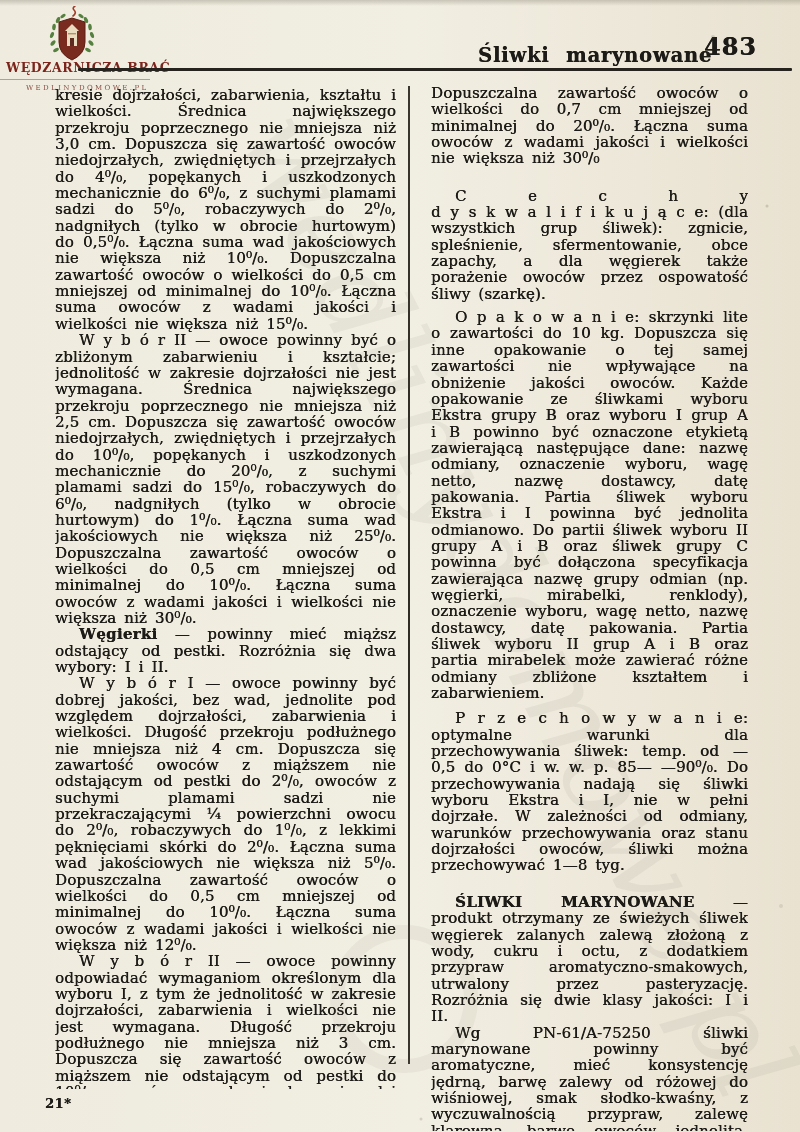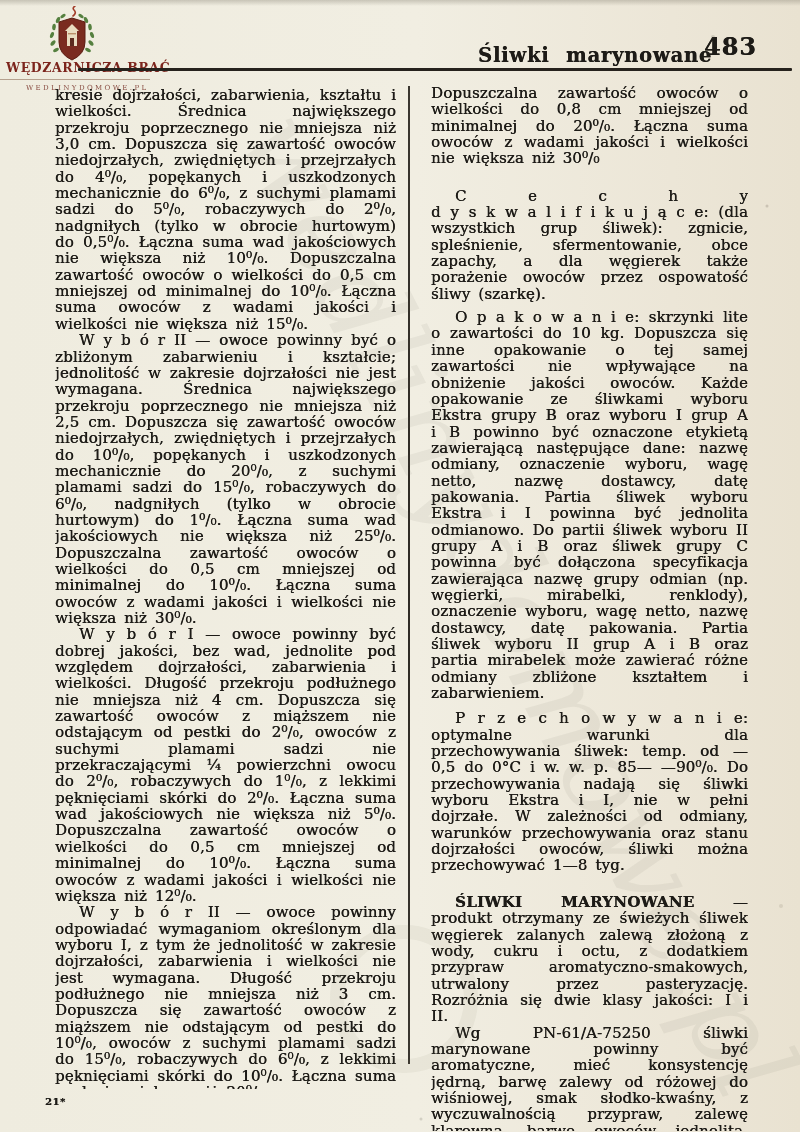--- a/index.html
+++ b/index.html
@@ -56,21 +56,21 @@
   .col p{margin:0;}
   .col p.indent{text-indent:24px;}
   .col b{letter-spacing:0.3px;}
   .col-divider{
     position:absolute;left:408px;top:86px;width:1.8px;height:978px;
     background:linear-gradient(180deg,#3a362f 0%, #2e2a24 50%, #3a362f 100%);
   }
   
   .sig-mark{
     position:absolute;left:45px;top:1096px;
-    font-size:10px;font-weight:bold;letter-spacing:0.5px;
+    font-size:13px;font-weight:bold;letter-spacing:0.5px;
     text-shadow:0.3px 0 currentColor;
   }
   
   .wm-text{
     position:absolute;left:330px;top:90px;
     font-size:115px;font-style:italic;white-space:nowrap;
     color:rgba(100,94,82,0.075);
     transform:rotate(63deg);transform-origin:0 0;
     pointer-events:none;
   }
@@ -129,26 +129,27 @@
     <div class="logo-subtitle">WEDLINYDOMOWE.PL</div>
   </div>
 
   <div class="running-title">Śliwki marynowane</div>
   <div class="page-number">483</div>
   <div class="header-rule"></div>
 
   <div class="col col-left" id="col-left">
       <p>kresie dojrzałości, zabarwienia, kształtu i wielkości. Średnica największego przekroju poprzecznego nie mniejsza niż 3,0 cm. Dopuszcza się zawartość owoców niedojrzałych, zwiędniętych i przejrzałych do 4⁰/₀, popękanych i uszkodzonych mechanicznie do 6⁰/₀, z suchymi plamami sadzi do 5⁰/₀, robaczywych do 2⁰/₀, nadgniłych (tylko w obrocie hurtowym) do 0,5⁰/₀. Łączna suma wad jakościowych nie większa niż 10⁰/₀. Dopuszczalna zawartość owoców o wielkości do 0,5 cm mniejszej od minimalnej do 10⁰/₀. Łączna suma owoców z wadami jakości i wielkości nie większa niż 15⁰/₀.</p>
       <p class="indent">W&nbsp;y&nbsp;b&nbsp;ó&nbsp;r II — owoce powinny być o zbliżonym zabarwieniu i kształcie; jednolitość w zakresie dojrzałości nie jest wymagana. Średnica największego przekroju poprzecznego nie mniejsza niż 2,5 cm. Dopuszcza się zawartość owoców niedojrzałych, zwiędniętych i przejrzałych do 10⁰/₀, popękanych i uszkodzonych mechanicznie do 20⁰/₀, z suchymi plamami sadzi do 15⁰/₀, robaczywych do 6⁰/₀, nadgniłych (tylko w obrocie hurtowym) do 1⁰/₀. Łączna suma wad jakościowych nie większa niż 25⁰/₀. Dopuszczalna zawartość owoców o wielkości do 0,5 cm mniejszej od minimalnej do 10⁰/₀. Łączna suma owoców z wadami jakości i wielkości nie większa niż 30⁰/₀.</p>
+      <p class="indent"><b>Węgierki</b> — powinny mieć miąższ odstający od pestki. Rozróżnia się dwa wybory: I i II.</p>
       <p class="indent">W&nbsp;y&nbsp;b&nbsp;ó&nbsp;r I — owoce powinny być dobrej jakości, bez wad, jednolite pod względem dojrzałości, zabarwienia i wielkości. Długość przekroju podłużnego nie mniejsza niż 4 cm. Dopuszcza się zawartość owoców z miąższem nie odstającym od pestki do 2⁰/₀, owoców z suchymi plamami sadzi nie przekraczającymi ¼ powierzchni owocu do 2⁰/₀, robaczywych do 1⁰/₀, z lekkimi pęknięciami skórki do 2⁰/₀. Łączna suma wad jakościowych nie większa niż 5⁰/₀. Dopuszczalna zawartość owoców o wielkości do 0,5 cm mniejszej od minimalnej do 10⁰/₀. Łączna suma owoców z wadami jakości i wielkości nie większa niż 12⁰/₀.</p>
       <p class="indent">W&nbsp;y&nbsp;b&nbsp;ó&nbsp;r II — owoce powinny odpowiadać wymaganiom określonym dla wyboru I, z tym że jednolitość w zakresie dojrzałości, zabarwienia i wielkości nie jest wymagana. Długość przekroju podłużnego nie mniejsza niż 3 cm. Dopuszcza się zawartość owoców z miąższem nie odstającym od pestki do 10⁰/₀, owoców z suchymi plamami sadzi do 15⁰/₀, robaczywych do 6⁰/₀, z lekkimi pęknięciami skórki do 10⁰/₀. Łączna suma wad nie większa niż 20⁰/₀.</p>
     </div>
   <div class="col-divider"></div>
   <div class="col col-right" id="col-right">
-      <p>Dopuszczalna zawartość owoców o wielkości do 0,8 cm mniejszej od minimalnej do 20⁰/₀. Łączna suma owoców z wadami jakości i wielkości nie większa niż 30⁰/₀</p>
+      <p>Dopuszczalna zawartość owoców o wielkości do 0,7 cm mniejszej od minimalnej do 20⁰/₀. Łączna suma owoców z wadami jakości i wielkości nie większa niż 30⁰/₀</p>
       <p class="indent" style="margin-top: 21px;">C&nbsp;e&nbsp;c&nbsp;h&nbsp;y d&nbsp;y&nbsp;s&nbsp;k&nbsp;w&nbsp;a&nbsp;l&nbsp;i&nbsp;f&nbsp;i&nbsp;k&nbsp;u&nbsp;j&nbsp;ą&nbsp;c&nbsp;e: (dla wszystkich grup śliwek): zgnicie, spleśnienie, sfermentowanie, obce zapachy, a dla węgierek także porażenie owoców przez ospowatość śliwy (szarkę).</p>
       <p class="indent" style="margin-top: 7px;">O&nbsp;p&nbsp;a&nbsp;k&nbsp;o&nbsp;w&nbsp;a&nbsp;n&nbsp;i&nbsp;e: skrzynki lite o zawartości do 10 kg. Dopuszcza się inne opakowanie o tej samej zawartości nie wpływające na obniżenie jakości owoców. Każde opakowanie ze śliwkami wyboru Ekstra grupy B oraz wyboru I grup A i B powinno być oznaczone etykietą zawierającą następujące dane: nazwę odmiany, oznaczenie wyboru, wagę netto, nazwę dostawcy, datę pakowania. Partia śliwek wyboru Ekstra i I powinna być jednolita odmianowo. Do partii śliwek wyboru II grupy A i B oraz śliwek grupy C powinna być dołączona specyfikacja zawierająca nazwę grupy odmian (np. węgierki, mirabelki, renklody), oznaczenie wyboru, wagę netto, nazwę dostawcy, datę pakowania. Partia śliwek wyboru II grup A i B oraz partia mirabelek może zawierać różne odmiany zbliżone kształtem i zabarwieniem.</p>
       <p class="indent" style="margin-top: 9px;">P&nbsp;r&nbsp;z&nbsp;e&nbsp;c&nbsp;h&nbsp;o&nbsp;w&nbsp;y&nbsp;w&nbsp;a&nbsp;n&nbsp;i&nbsp;e: optymalne warunki dla przechowywania śliwek: temp. od —0,5 do 0°C i w. w. p. 85— —90⁰/₀. Do przechowywania nadają się śliwki wyboru Ekstra i I, nie w pełni dojrzałe. W zależności od odmiany, warunków przechowywania oraz stanu dojrzałości owoców, śliwki można przechowywać 1—8 tyg.</p>
       <p class="indent" style="margin-top: 20px;"><b>ŚLIWKI MARYNOWANE</b> — produkt otrzymany ze świeżych śliwek węgierek zalanych zalewą złożoną z wody, cukru i octu, z dodatkiem przypraw aromatyczno-smakowych, utrwalony przez pasteryzację. Rozróżnia się dwie klasy jakości: I i II.</p>
       <p class="indent">Wg PN-61/A-75250 śliwki marynowane powinny być aromatyczne, mieć konsystencję jędrną, barwę zalewy od różowej do wiśniowej, smak słodko-kwaśny, z wyczuwalnością przypraw, zalewę klarowną, barwę owoców jednolitą, właściwą dla węgierek, zmienioną przez pasteryzację. Owoce całe, wyrównane pod względem wielkości, powierzchnię owoców gładką lub lekko pomarszczoną. Zawartość ekstraktu od 20⁰/₀, zawartość cukrów jako cukier inwertowany do 15⁰/₀, kwasowość ogólną jako kwas octowy 1,5—2,5⁰/₀. Dopusz-</p>
     </div>
 
   <div class="sig-mark">21*</div>
 
   <div class="wm-text">wedlinydomowe.pl</div>

